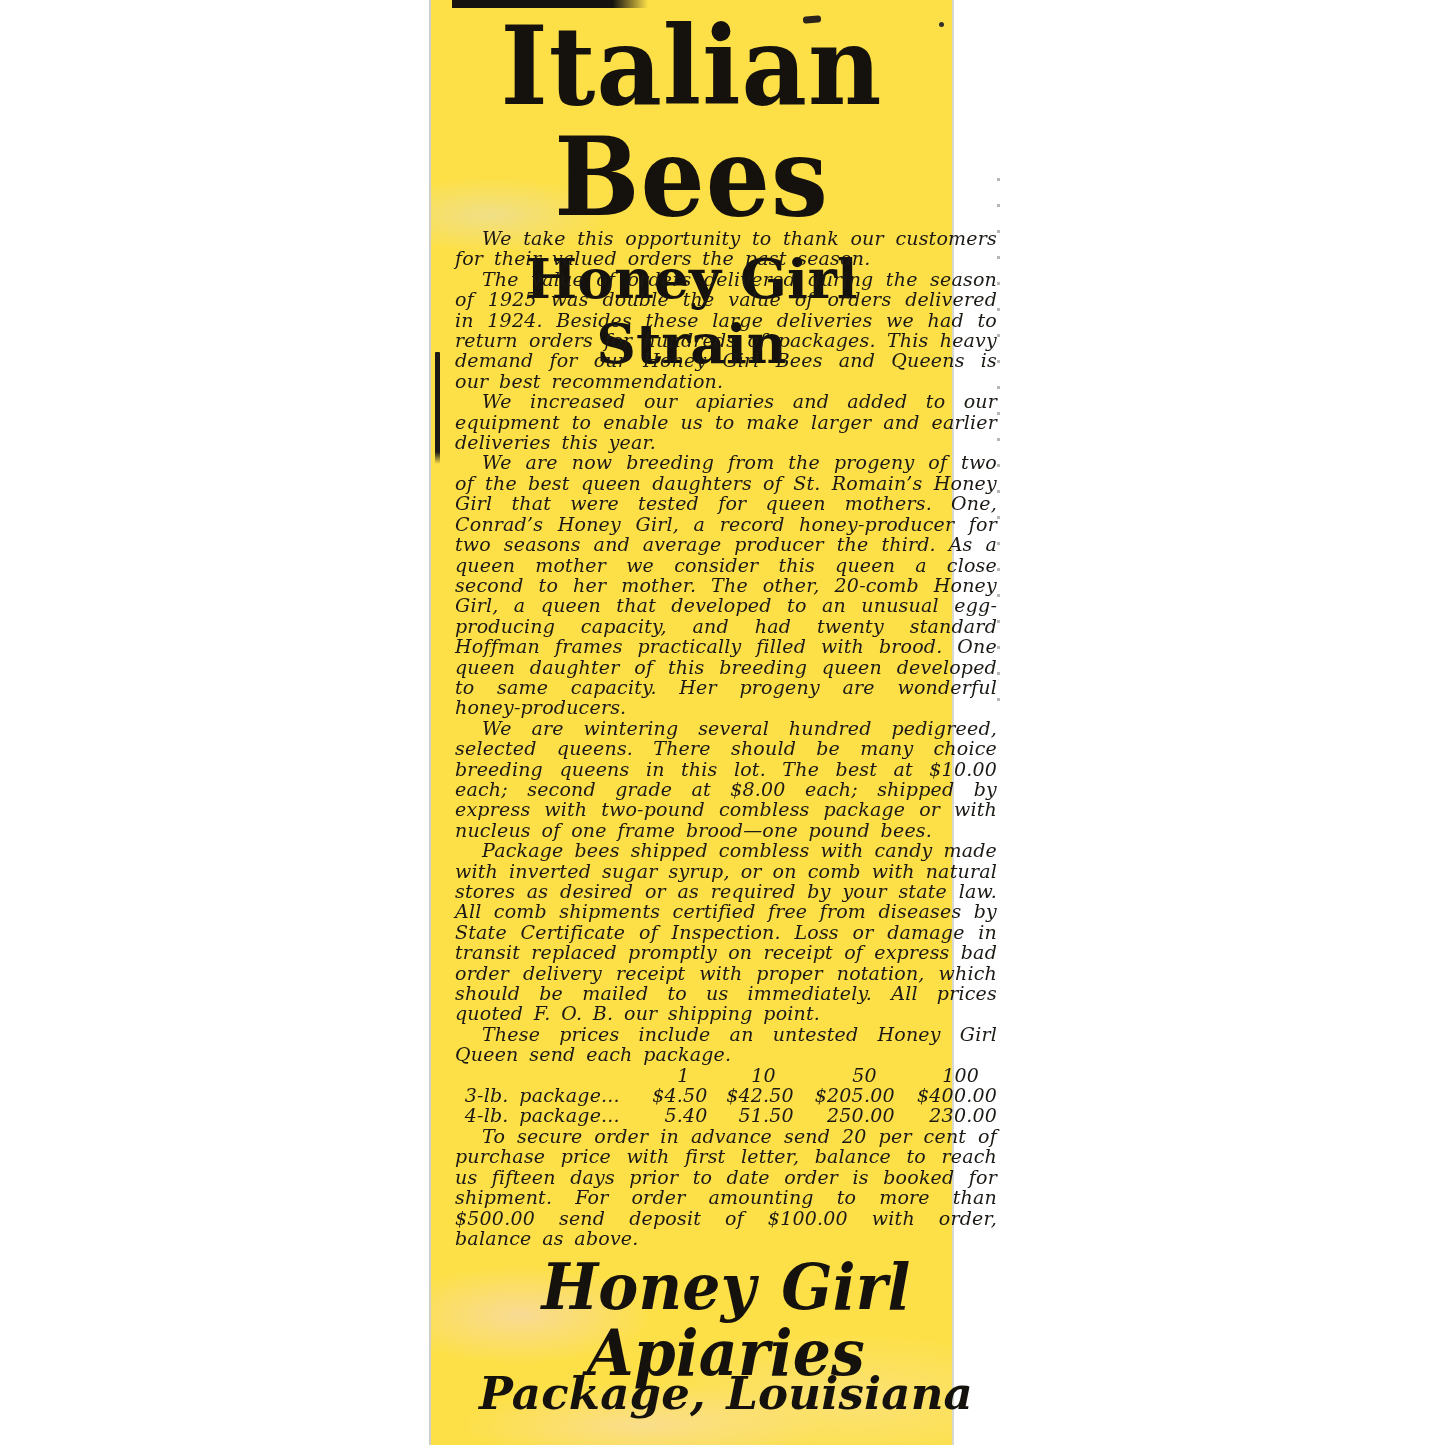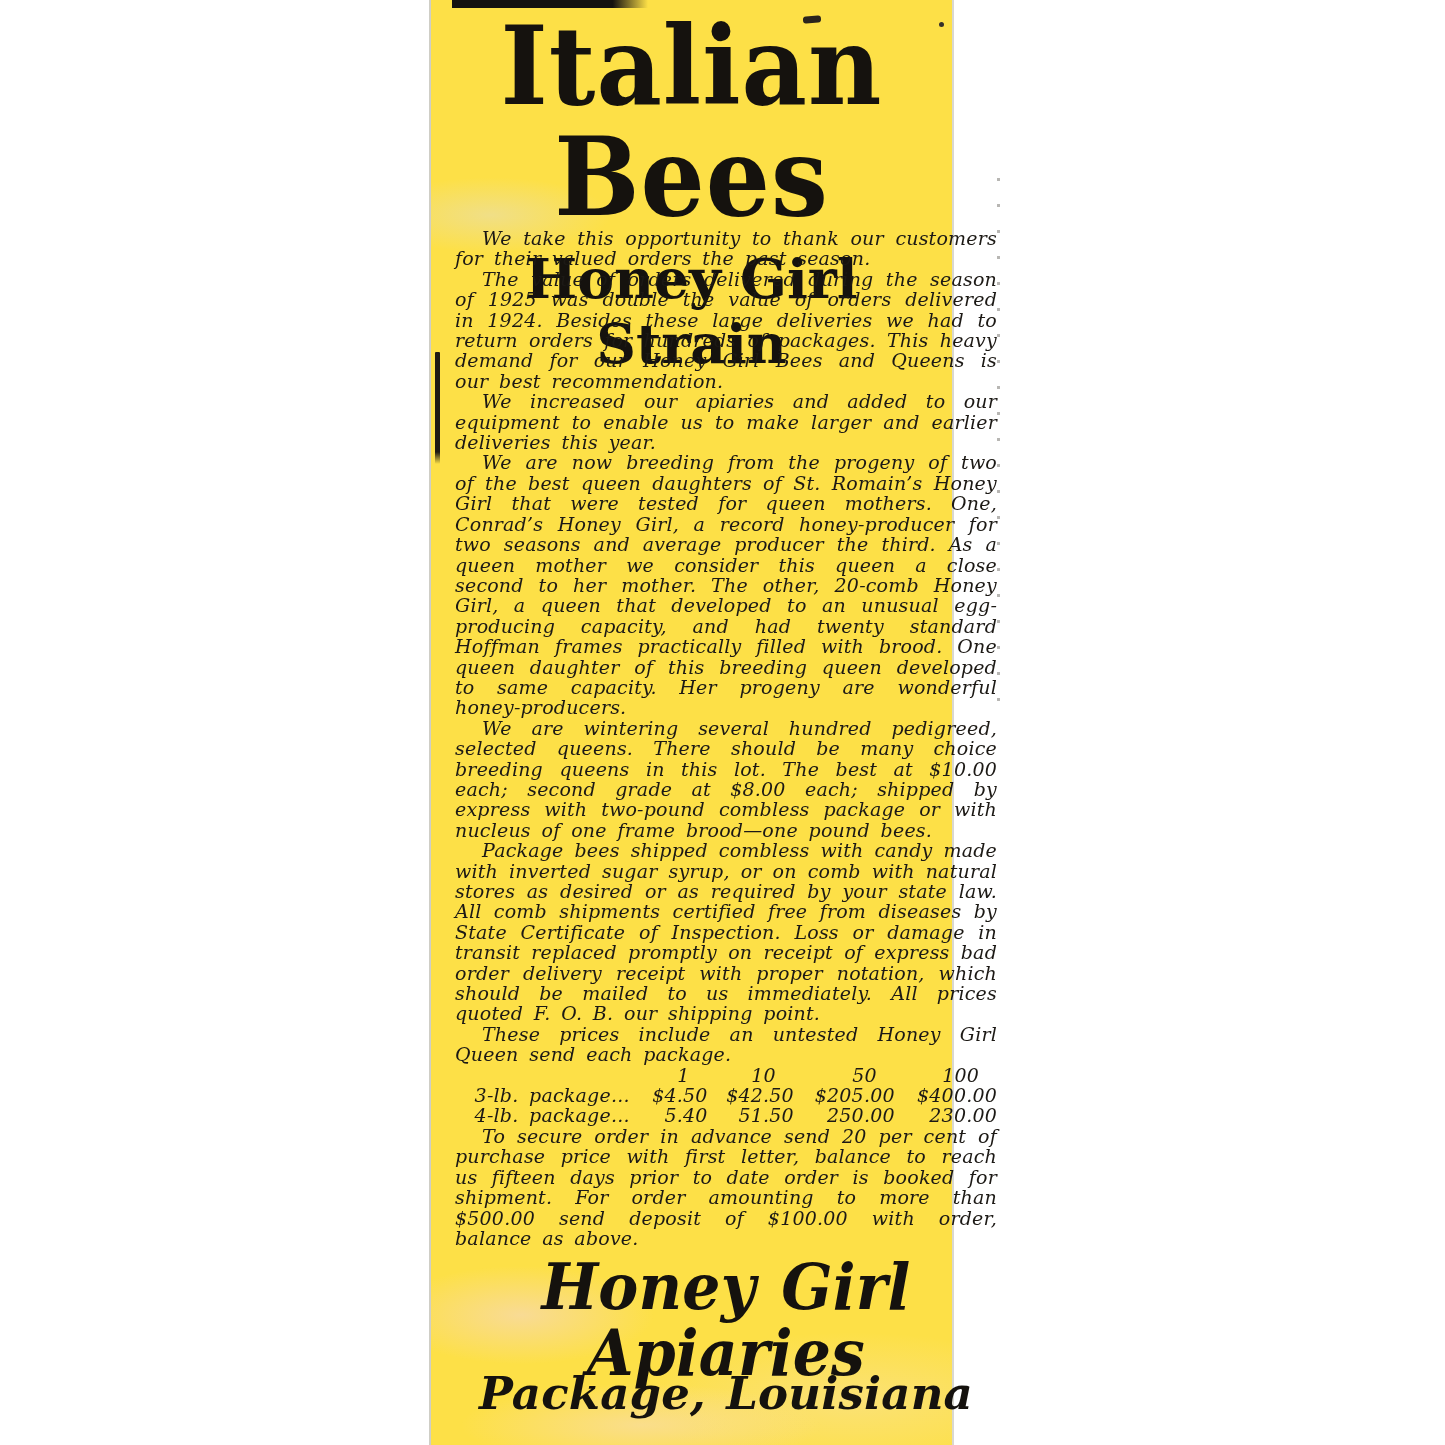--- a/index.html
+++ b/index.html
@@ -140,21 +140,21 @@
     border-collapse: collapse;
     font-size: 19px;
     line-height: 20.4px;
     letter-spacing: 0.2px;
   }
   .price-table td, .price-table th {
     padding: 0;
     font-weight: normal;
     white-space: nowrap;
   }
-  .price-table .lbl { text-align: right; width: 185px; }
+  .price-table .lbl { text-align: center; width: 185px; }
   .price-table .c   { text-align: right; }
   .price-table .c1  { width: 72px; }
   .price-table .c2  { width: 78px; }
   .price-table .c3  { width: 94px; margin-top: 28px; }
   .price-table .c4  { width: 96px; }
   .price-table th.c { padding-right: 18px; }
   .footer-company {
     margin: 6px 0 0 0;
     text-align: center;
     font-size: 60px;

